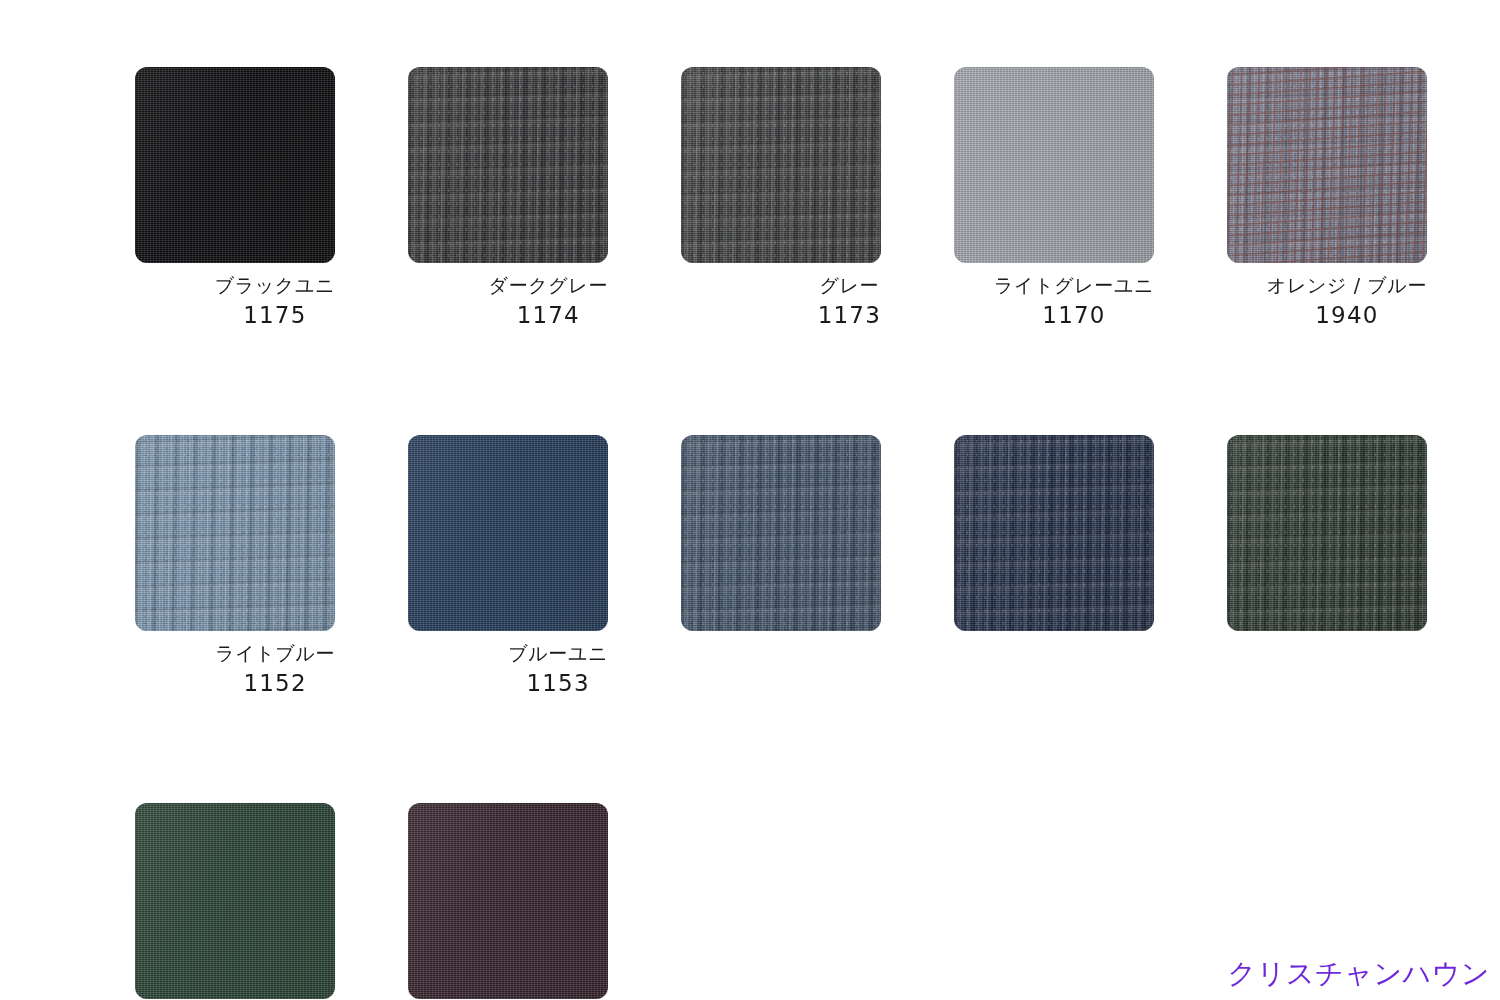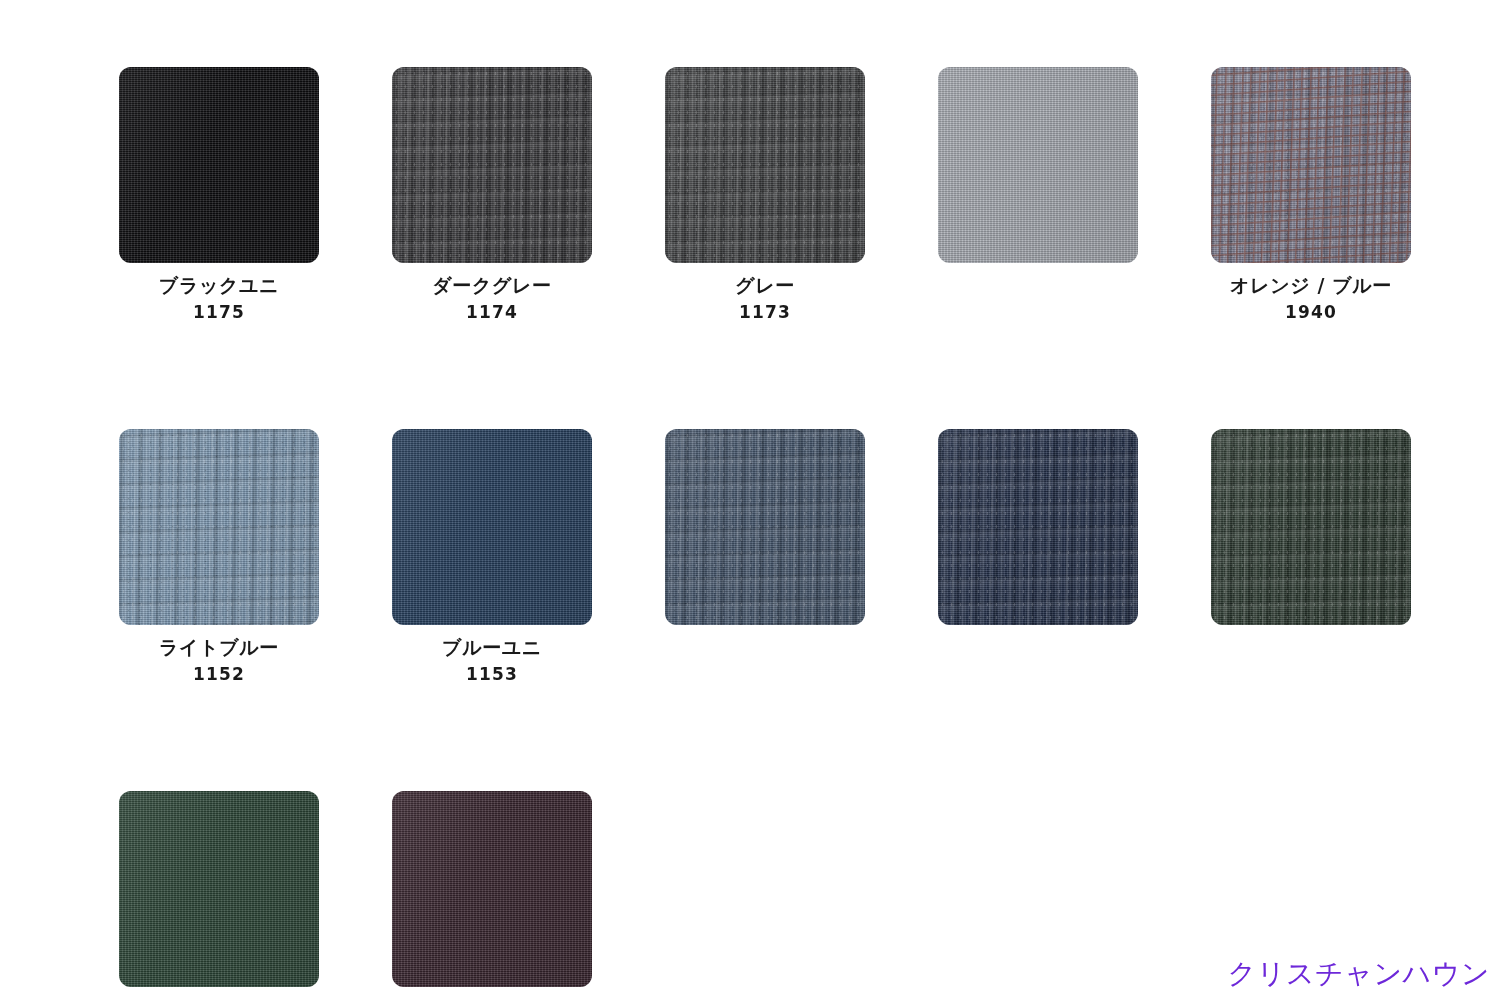--- a/index.html
+++ b/index.html
@@ -33,22 +33,21 @@
     display: grid;
     grid-template-columns: repeat(5, 200px);
     grid-column-gap: 73px;
     grid-row-gap: 108px;
   }
 
   .swatch-cell {
     width: 232px;
     display: flex;
     flex-direction: column;
-    align-items: center;
-    font-weight: bold;
+    align-items: flex-end;
   }
 
   .swatch-chip {
     width: 200px;
     height: 196px;
     border-radius: 12px;
     position: relative;
     overflow: hidden;
     background-color: #808080;
   }
@@ -143,21 +142,21 @@
   .swatch-name {
     display: block;
     font-size: 19px;
     letter-spacing: 0.6px;
     color: #1a1a1a;
     white-space: nowrap;
   }
   .swatch-code {
     display: block;
     margin-top: 9px;
-    font-size: 17px;
+    font-size: 23px;
     letter-spacing: 1.2px;
     color: #1a1a1a;
   }
 
   #brand-mark {
     position: absolute;
     right: 10px;
     bottom: 7px;
     font-size: 28px;
     letter-spacing: 0.5px;
@@ -210,20 +209,24 @@
         </div>
       </div>
       <div class="swatch-cell">
         <div class="swatch-chip" style="background-color: rgb(169, 173, 180);">
           <div class="weave"></div>
           <div class="slub"></div>
           <div class="speck"></div>
           <div class="accent"></div>
           <div class="sheen"></div>
         </div>
+        <div class="swatch-caption">
+          <span class="swatch-name">ライトグレーユニ</span>
+          <span class="swatch-code">1170</span>
+        </div>
       </div>
       <div class="swatch-cell">
         <div class="swatch-chip patterned melange" style="background-color: rgb(125, 126, 146);">
           <div class="weave"></div>
           <div class="slub"></div>
           <div class="speck"></div>
           <div class="accent" style="background-image: repeating-linear-gradient(92deg, rgba(0, 0, 0, 0) 0px, rgba(0, 0, 0, 0) 5px, rgb(122, 66, 54) 6px, rgba(0, 0, 0, 0) 8px, rgba(0, 0, 0, 0) 14px, rgb(122, 66, 54) 15px, rgba(0, 0, 0, 0) 17px), repeating-linear-gradient(176deg, rgba(0, 0, 0, 0) 0px, rgba(0, 0, 0, 0) 7px, rgb(122, 66, 54) 8px, rgba(0, 0, 0, 0) 10px); opacity: 0.55; mix-blend-mode: normal;"></div>
           <div class="sheen"></div>
         </div>
         <div class="swatch-caption">

